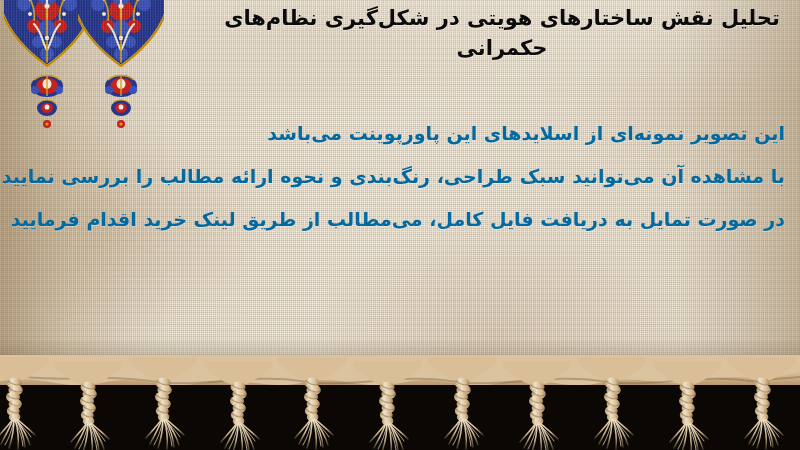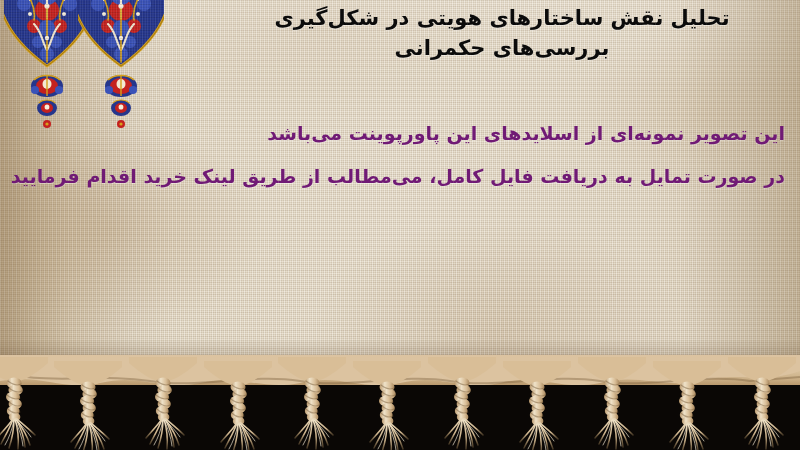--- a/index.html
+++ b/index.html
@@ -94,21 +94,21 @@
     position:absolute;right:18px;top:4px;width:560px;
     text-align:center;
     color:#0B0B0B;
     font-size:21px;line-height:1.42;font-weight:bold;
     letter-spacing:0px;
     text-shadow:0 1px 0 rgba(255,255,255,.35);
     direction:rtl;
   }
   .body-block{
     position:absolute;right:15px;top:112px;width:775px;
-    color:#701a75;
+    color:#0369a1;
     font-size:19px;line-height:2.25;font-weight:600;
     direction:rtl;
     text-shadow:0 1px 0 rgba(255,255,255,.30);
   }
   .body-line{white-space:nowrap;}
 </style>
 </head>
 <body>
 
 <div id="slide">
@@ -306,24 +306,25 @@
         <ellipse cx="43" cy="142" rx="10" ry="8" fill="#25368C"></ellipse>
         <ellipse cx="43" cy="142" rx="6" ry="5" fill="#C4221F"></ellipse>
         <ellipse cx="43" cy="141" rx="2.4" ry="2.6" fill="#F6EEDC"></ellipse>
         <path d="M35 137 C 39 133 47 133 51 137" stroke="#D6A21C" stroke-width="1.2" fill="none"></path>
       </g>
       <circle cx="43" cy="158" r="4" fill="#C4221F"></circle>
       <circle cx="43" cy="158" r="1.6" fill="#D6A21C"></circle>
     </svg>
   </div>
 
-  <div class="title-block">تحلیل نقش ساختارهای هویتی در شکل‌گیری بررسی‌های حکمرانی</div>
+  <div class="title-block">تحلیل نقش ساختارهای هویتی در شکل‌گیری نظام‌های حکمرانی</div>
 
   <div class="body-block">
     <div class="body-line">این تصویر نمونه‌ای از اسلایدهای این پاورپوینت می‌باشد</div>
+    <div class="body-line">با مشاهده آن می‌توانید سبک طراحی، رنگ‌بندی و نحوه ارائه مطالب را بررسی نمایید</div>
     <div class="body-line">در صورت تمایل به دریافت فایل کامل، می‌مطالب از طریق لینک خرید اقدام فرمایید</div>
   </div>
 
   <div class="fringe-shadow"></div>
   <div class="black-floor"></div>
 
   <div class="fringe-zone">
     <div class="fringe-band"></div>
 
     <svg width="800" height="95" viewBox="0 0 800 95" style="position:absolute;left:0;top:0;">

